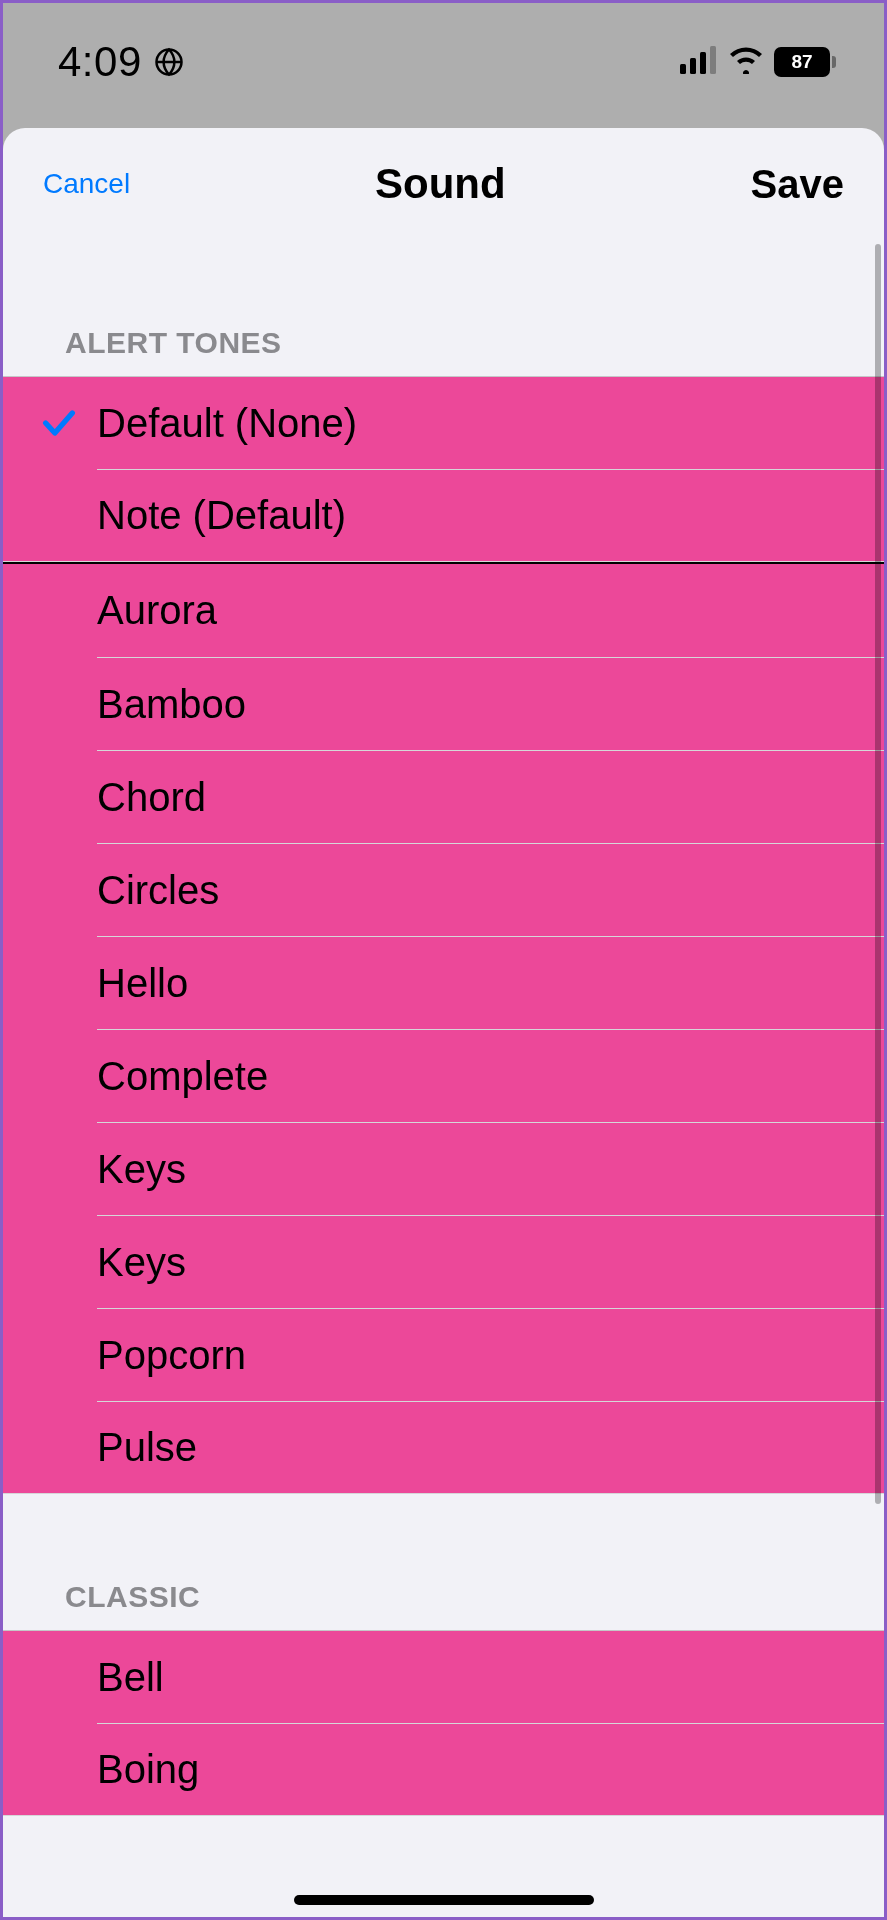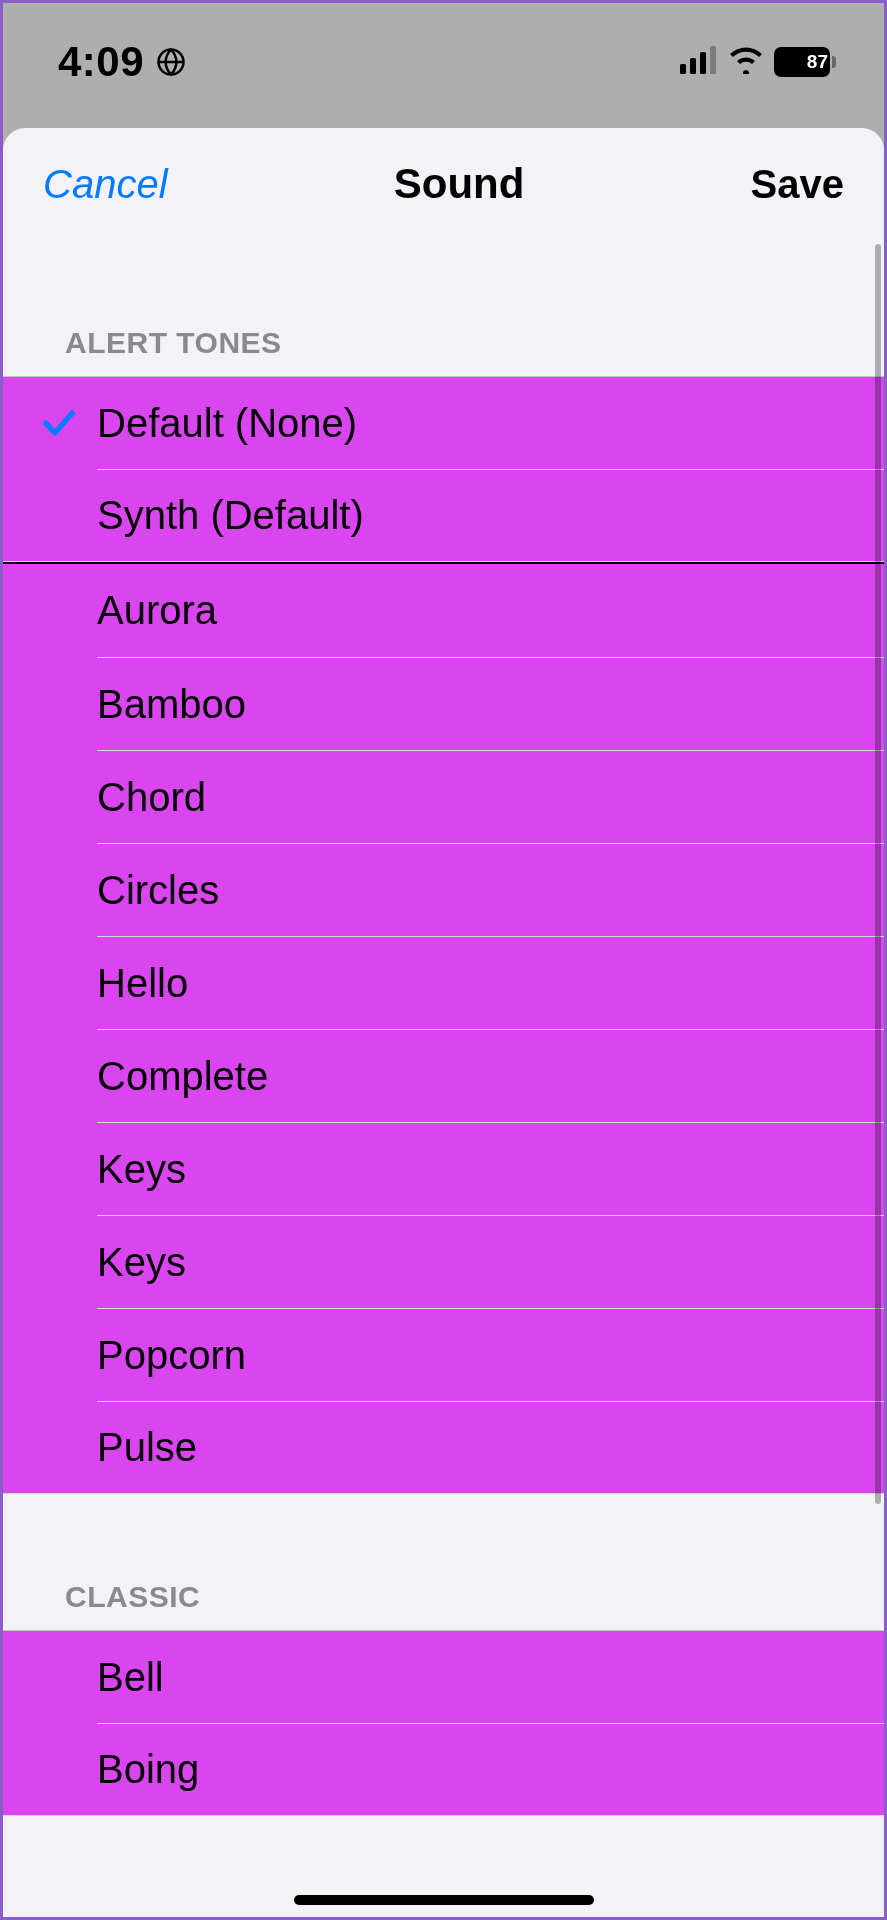--- a/index.html
+++ b/index.html
@@ -35,21 +35,21 @@
       padding: 0 48px 0 55px;
     }
     .status-left {
       display: flex;
       align-items: center;
       gap: 12px;
       margin-top: -8px;
     }
     .status-time {
       font-size: 42px;
-      font-weight: 700;
+      font-weight: 400;
       color: #000;
       letter-spacing: 0.5px;
     }
     .globe-icon {
       width: 30px;
       height: 30px;
     }
     .status-right {
       display: flex;
       align-items: center;
@@ -64,21 +64,21 @@
     }
     .battery-body {
       width: 56px;
       height: 30px;
       border: 2.5px solid rgba(0,0,0,0.4);
       border-radius: 7px;
       position: relative;
       background: #000;
       display: flex;
       align-items: center;
-      justify-content: flex-end;
+      justify-content: center;
     }
     .battery-fill-text {
       color: #fff;
       font-size: 19px;
       font-weight: 700;
     }
     .battery-tip {
       width: 4px;
       height: 12px;
       background: rgba(0,0,0,0.4);
@@ -98,23 +98,22 @@
       overflow: hidden;
     }
     .sheet-header {
       display: flex;
       align-items: center;
       justify-content: space-between;
       padding: 32px 40px 28px 40px;
     }
     .hdr-cancel {
       color: #007aff;
-      font-size: 40px;
+      font-size: 28px;
       font-weight: 400;
-      font-style: italic;
     }
     .hdr-title {
       color: #000;
       font-size: 42px;
       font-weight: 600;
     }
     .hdr-save {
       color: #000000;
       font-size: 40px;
       font-weight: 600;
@@ -139,21 +138,21 @@
       color: #8a8a8e;
       letter-spacing: 0.5px;
       text-transform: uppercase;
       font-weight: 700;
       margin-left: 24px;
     }
     .section-header.second {
       padding-top: 86px;
     }
     .row {
-      background: #d946ef;
+      background: #ec4899;
       display: flex;
       align-items: center;
       height: 93px;
       padding: 0 0 0 36px;
       border-top: 1px solid #d6d6d8;
     }
     .row:last-child {
       border-bottom: 1px solid #d6d6d8;
     }
     .group-divider-strong {
@@ -261,21 +260,21 @@
                 <polyline points="4 12 9.5 18 20 6"></polyline>
               </svg>
             </span>
             <span class="label-wrap">
                 <span class="row-label">Default (None)</span>
               </span>
           </div>
           <div class="row no-top-border indented divider-bottom">
             <span class="check-slot"></span>
             <span class="label-wrap">
-                <span class="row-label">Synth (Default)</span>
+                <span class="row-label">Note (Default)</span>
               </span>
           </div>
         </div>
 
         <div class="group-divider-strong"></div>
 
         <div class="rows-white">
           <div class="row no-top-border">
             <span class="check-slot"></span>
             <span class="label-wrap">

